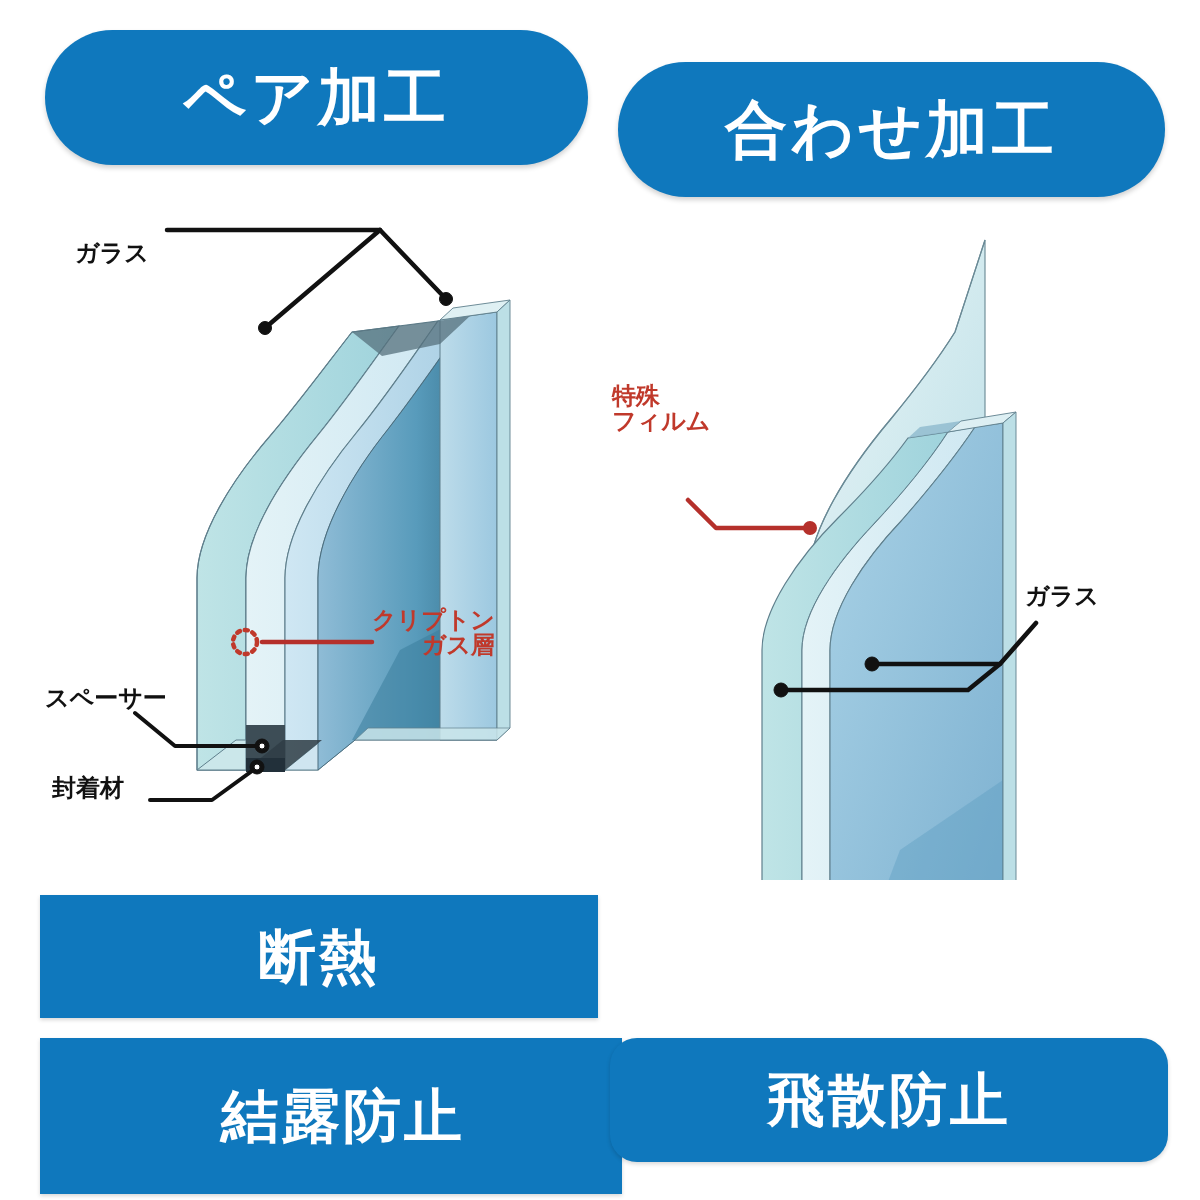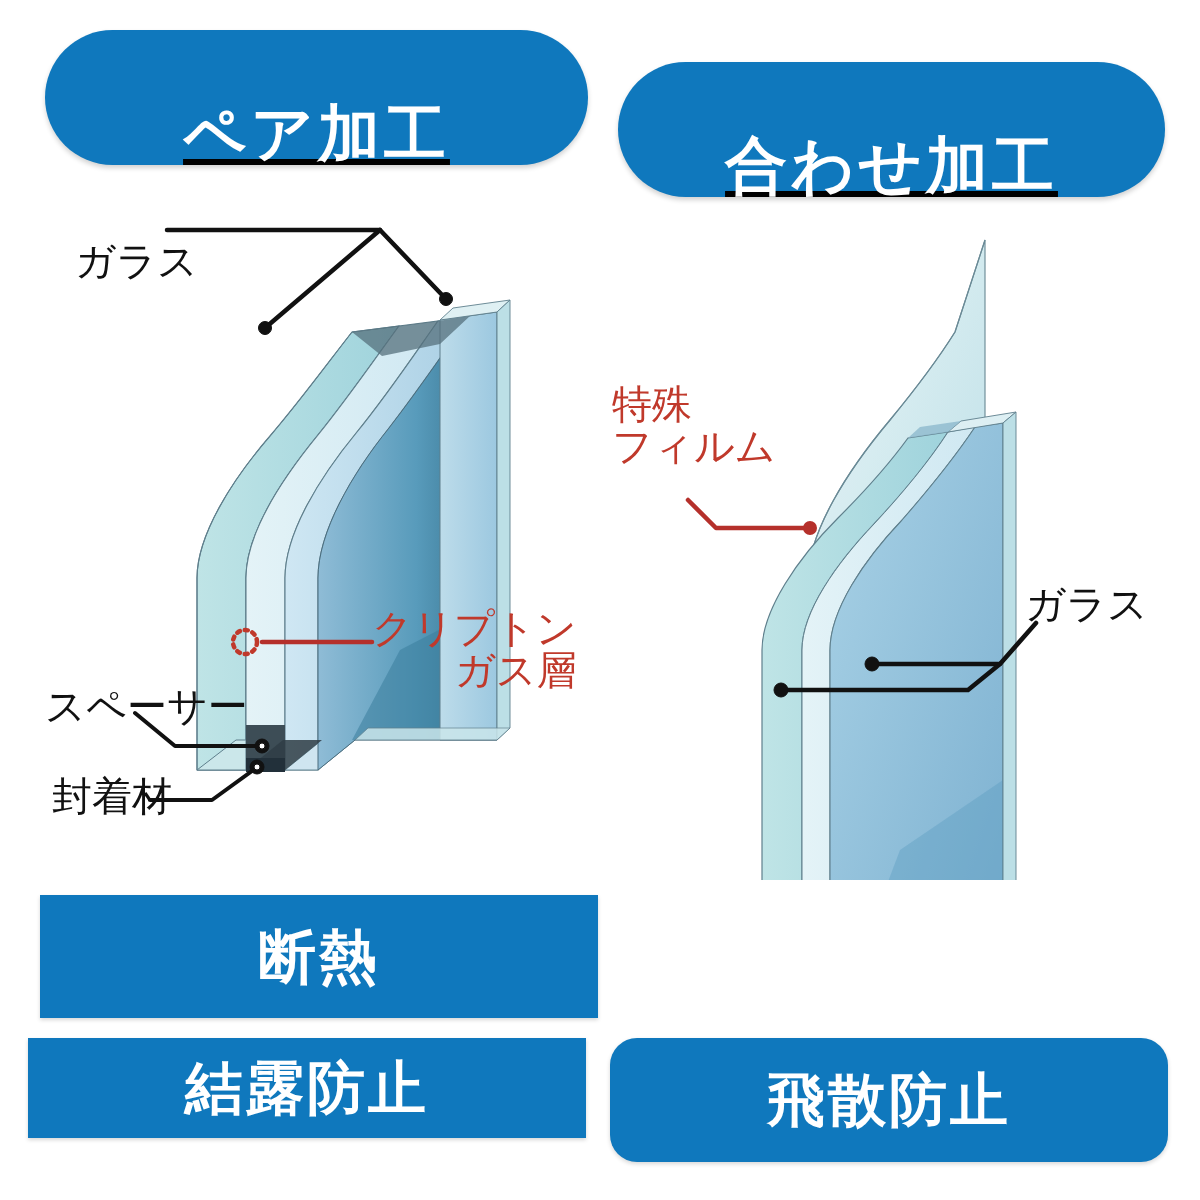--- a/index.html
+++ b/index.html
@@ -11,23 +11,22 @@
     position:relative;
   }
   .page{position:absolute;inset:0;}
 
   
   .pill{
     position:absolute;
     height:135px;
     border-radius:70px;
     background:var(--brand,#0f78bd);
-    display:flex;align-items:flex-end;justify-content:center;
+    display:flex;align-items:center;justify-content:center;
     box-shadow:0 3px 5px rgba(0,0,0,.18);
-    text-decoration:underline;
   }
   .pill span{
     color:#ffffff;
     font-size:62px;
     font-weight:700;
     letter-spacing:4px;
     line-height:1;
   }
   #pill-left{left:45px;top:30px;width:543px;}
   #pill-right{left:618px;top:30px;width:547px;margin-top:32px;}
@@ -42,31 +41,31 @@
   .feat span{
     color:#ffffff;
     font-size:58px;
     font-weight:700;
     letter-spacing:3px;
     line-height:1;
     text-align:right;
   }
   #feat-0{left:40px;top:895px;width:558px;height:123px;}
   #feat-1{left:610px;top:895px;width:558px;height:123px;}
-  #feat-2{left:28px;top:1038px;width:558px;height:100px;}
+  #feat-2{left:40px;top:1038px;width:558px;height:156px;padding-left:24px;}
   #feat-3{left:610px;top:1038px;width:558px;height:124px;border-radius:27px;}
 
   
   #illus{position:absolute;left:0;top:180px;width:1200px;height:700px;}
   #illus svg{display:block;}
 
   .lbl{
     position:absolute;
-    font-size:40px;
-    font-weight:400;
+    font-size:24px;
+    font-weight:700;
     line-height:1.05;
     white-space:pre;
     color:#111111;
   }
   .lbl.red{color:#c0392b;}
 
   #lbl-glass-left{left:75px;top:240px;}
   #lbl-spacer{left:45px;top:685px;}
   #lbl-sealant{left:52px;top:775px;}
   #lbl-krypton{left:372px;top:607px;text-align:right;}

